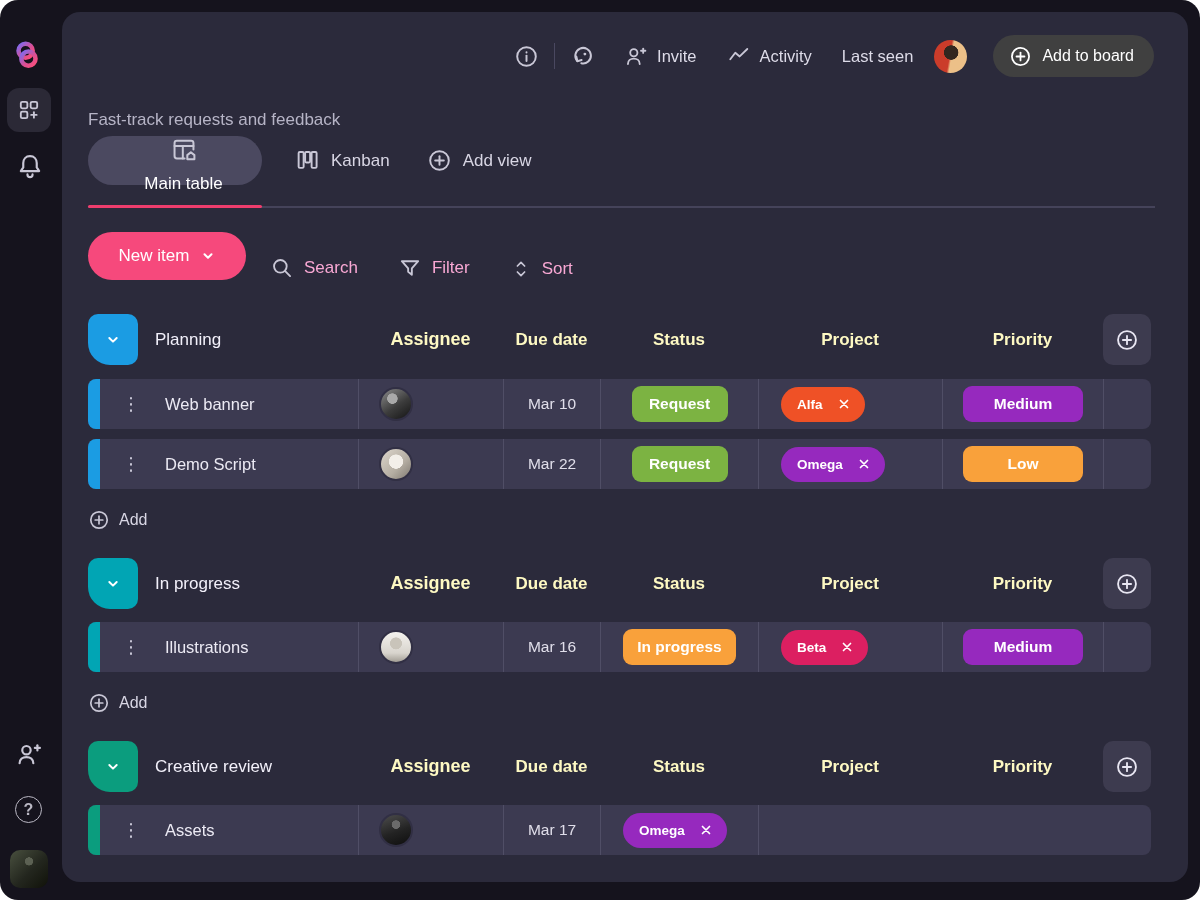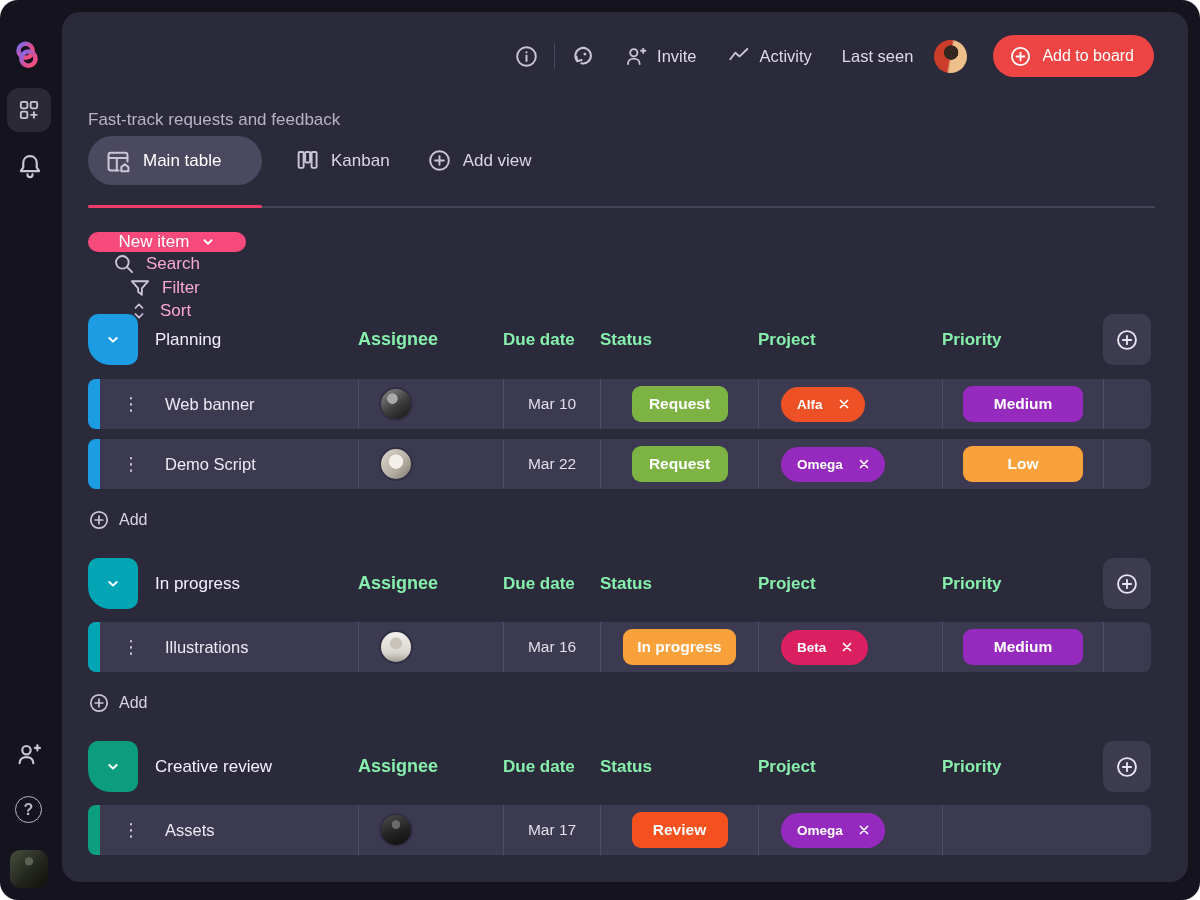--- a/index.html
+++ b/index.html
@@ -25,48 +25,48 @@
   .page-subtitle { position:absolute; left:26px; top:74px; font-size:17px; color:#b6b4c6;margin-top:24px; }
 
   .header-actions { position:absolute; top:23px; right:34px; height:42px; display:flex; align-items:center; }
   .icon { display:inline-flex; align-items:center; justify-content:center; }
   .icon svg { stroke:#c9c7d6; fill:none; stroke-width:1.7; stroke-linecap:round; stroke-linejoin:round; }
   .hdr-sep { width:1px; height:26px; background:#4a4860; margin:0 15px; }
   .hdr-item { display:flex; align-items:center; gap:9px; color:#dddbe8; font-size:16.5px; }
   .gap28 { margin-left:28px; } .gap30 { margin-left:30px;justify-content:space-between; }
   .lastseen-avatar { width:33px; height:33px; border-radius:50%; margin-left:12px;
     background: radial-gradient(circle at 52% 38%, #33271f 26%, transparent 28%), linear-gradient(100deg, #cb3c2a 47%, #ecc088 53%); }
-  .add-board-btn { margin-left:26px; height:42px; padding:0 20px 0 16px; border-radius:21px; background:#ef4444; display:flex; align-items:center; gap:10px; color:#ffffff; font-size:16px; }
+  .add-board-btn { margin-left:26px; height:42px; padding:0 20px 0 16px; border-radius:21px; background:#404040; display:flex; align-items:center; gap:10px; color:#ffffff; font-size:16px; }
   .add-board-btn svg { stroke:#ffffff; }
 
   
   .tabs-row { position:relative; margin-left:26px; height:49px; display:flex; align-items:center; }
-  .tab-active { width:174px; height:49px; border-radius:26px; background:#4b4960; display:flex; align-items:center; gap:12px; padding-left:17px; color:#ffffff; font-size:17px; }
+  .tab-active { width:174px; height:49px; border-radius:26px; background:#4b4960; display:flex; align-items:center; gap:12px; padding-left:17px; color:#ffffff; font-size:17px;flex-direction:column; }
   .tab-plain { display:flex; align-items:center; gap:11px; color:#d8d6e4; font-size:17px; margin-left:33px; }
   .tab-plain.addview { margin-left:37px; }
   .tabs-underline { position:relative; margin:20px 0 0 26px; width:1067px; height:3px; }
   .tabs-underline .base { position:absolute; left:0; right:0; top:1px; height:2px; background:#45435a; }
   .tabs-underline .active-seg { position:absolute; left:0; top:0; width:174px; height:3px; background:#ee3d6d; border-radius:2px; }
 
   
-  .toolbar { margin:24px 0 0 26px; height:48px; display:flex; align-items:flex-start;flex-direction:column; }
+  .toolbar { margin:24px 0 0 26px; height:48px; display:flex; align-items:flex-end; }
   .new-item-btn { width:158px; height:48px; border-radius:24px; background:#f6497c; color:#ffffff; font-size:17px; display:flex; align-items:center; justify-content:center; gap:12px; }
   .new-item-btn svg { stroke:#ffffff; stroke-width:2; }
   .tool-item { display:flex; align-items:center; gap:10px; color:#f9a8d4; font-size:17px; margin-left:40px; }
   .tool-item.first { margin-left:24px; }
 
   
   .board { margin:34px 0 16px 26px; width:1063px; }
   .tgrid { display:grid; grid-template-columns:270px 145px 97px 158px 184px 161px 48px; }
   .group-header { height:51px; align-items:center; }
   .gh-first { display:flex; align-items:center; height:51px; }
   .gh-chevron { width:50px; height:51px; border-radius:10px 10px 10px 22px; display:flex; align-items:center; justify-content:center; }
   .gh-chevron svg { stroke:#ffffff; stroke-width:2.4; fill:none; stroke-linecap:round; stroke-linejoin:round; }
   .gh-name { margin-left:17px; font-size:17px; font-weight:500; color:#f2f0fa; }
-  .col-head { font-size:17px; font-weight:700; color:#86efac; }
+  .col-head { text-align:center; font-size:17px; font-weight:700; color:#fef9c3; }
   .col-head.assignee { font-size:18px; }
   .gh-plus { width:48px; height:51px; border-radius:10px; background:#3d3b4f; display:flex; align-items:center; justify-content:center; }
   .gh-plus svg { stroke:#e8e6f2; }
 
   .trow { height:50px; background:#3c3a51; border-radius:8px; margin-top:10px; position:relative; overflow:hidden; align-items:center; }
   .trow.firstrow { margin-top:14px; }
   .cell { height:50px; display:flex; align-items:center; }
   .cell.bordered { border-left:1px solid #504e66; }
   .name-cell { position:relative; }
   .row-bar { position:absolute; left:0; top:0; width:12px; height:50px; }
@@ -475,23 +475,20 @@
         <div class="tgrid trow">
           <div class="cell name-cell">
             <div class="row-bar" style="background: rgb(11, 157, 126);"></div>
             <span class="kebab">⋮</span>
             <span class="row-name">Assets</span>
           </div>
           <div class="cell bordered assignee-cell">
               <span class="avatar av-4"></span>
             </div>
           <div class="cell bordered due-cell">Mar 17</div>
-          <div class="cell bordered status-cell">
-              <span class="badge" style="background: rgb(244, 81, 30);">Review</span>
-            </div>
           <div class="cell bordered project-cell">
             <span class="pill" style="background: rgb(150, 41, 190);">
               <span>Omega</span>
               <span class="icon">
                 <svg width="10" height="10" viewBox="0 0 10 10">
                     <path d="M1.5 1.5 L8.5 8.5 M8.5 1.5 L1.5 8.5"></path>
                   </svg>
               </span>
             </span>
           </div>

